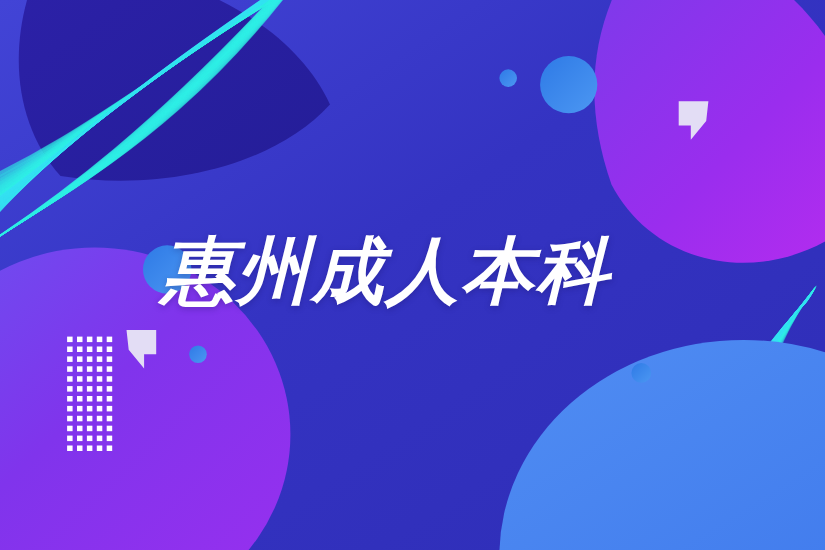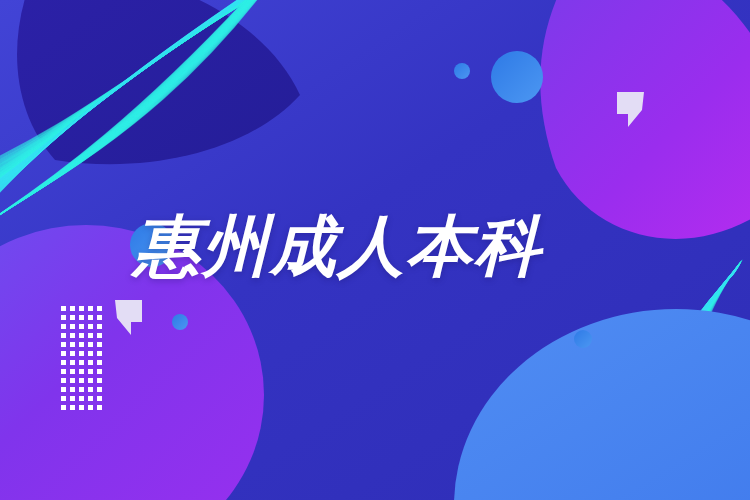--- a/index.html
+++ b/index.html
@@ -17,21 +17,21 @@
   }
   #bgsvg {
     position: absolute;
     left: 0; top: 0;
     width: 750px;
     height: 500px;
     display: block;
   }
   #title-block {
     position: absolute;
-    left: 0;
+    left: 13px;
     top: 0;
     width: 676px;
     height: 500px;
     display: flex;
     flex-direction: row;
     align-items: center;
     justify-content: center;
     pointer-events: none;
   }
   .title-line {

